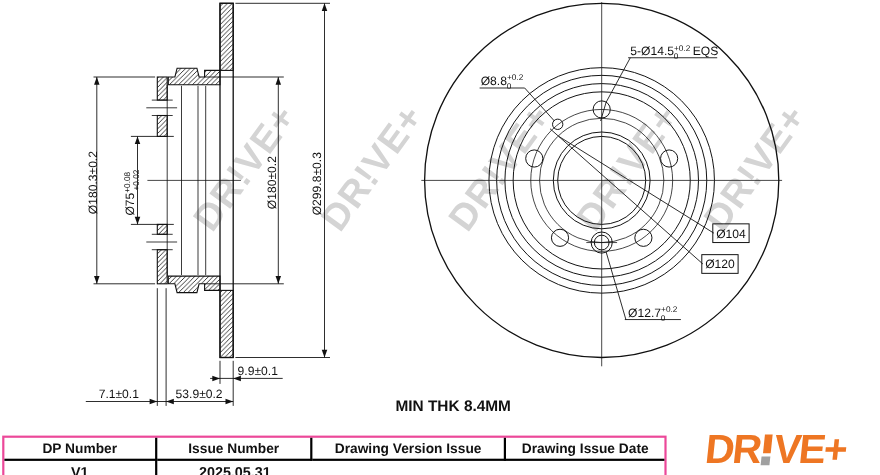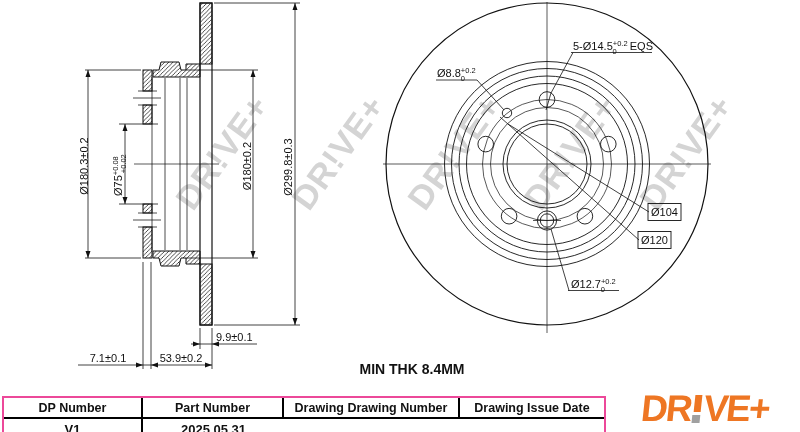--- a/index.html
+++ b/index.html
@@ -182,22 +182,22 @@
   <text class="lbl" x="571" y="288">
     <tspan>Ø12.7</tspan><tspan class="tol" dy="-4">+0.2</tspan><tspan class="tol" dy="8" dx="-15">0</tspan>
   </text>
 
   <text class="minthk" x="412" y="374" text-anchor="middle">MIN THK 8.4MM</text>
 </svg>
 
 
 <div class="tblock">
   <div class="tcell thead">DP Number</div>
-  <div class="tcell thead">Part Number</div>
-  <div class="tcell thead">Drawing Drawing Number</div>
+  <div class="tcell thead">Issue Number</div>
+  <div class="tcell thead">Drawing Version Issue</div>
   <div class="tcell thead last">Drawing Issue Date</div>
   <div class="tcell tval">V1</div>
   <div class="tcell tval last">2025.05.31</div>
 </div>
 
 
 <div class="logo">
   <span class="txt" style="color: rgb(238, 118, 35);">DR</span>
   <span class="excl">
     <span class="bar" style="background: rgb(238, 118, 35);"></span>

